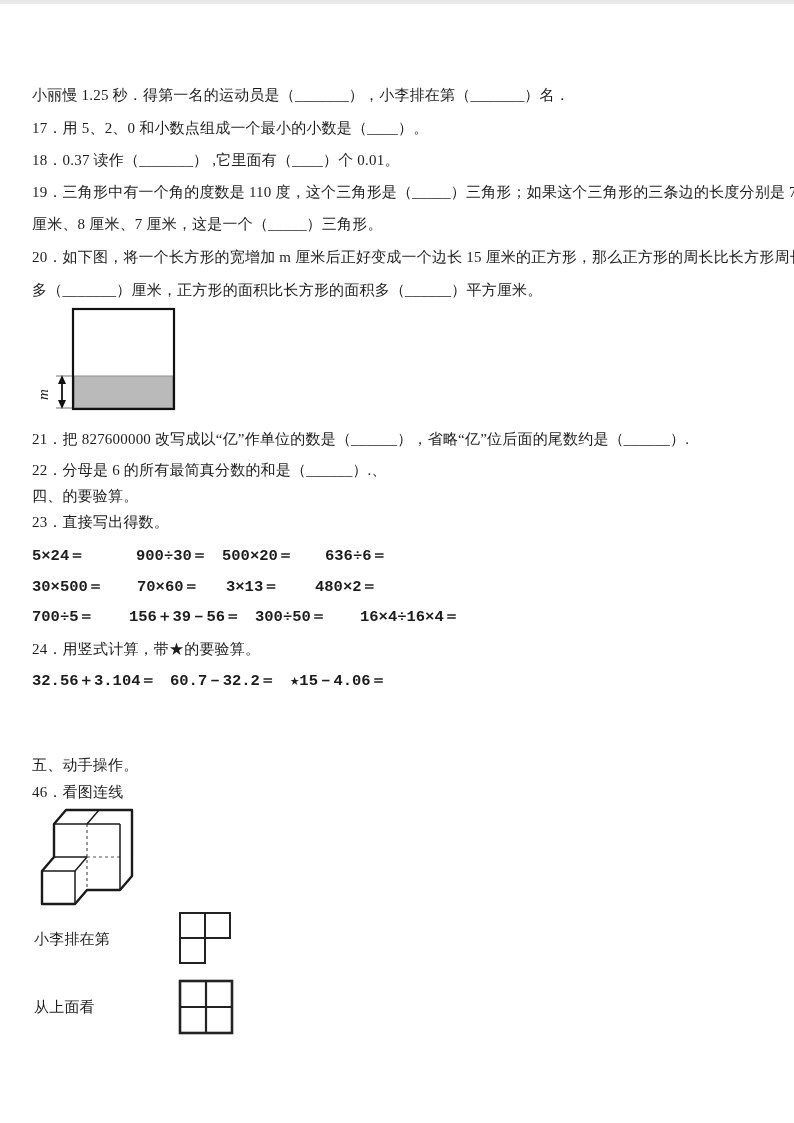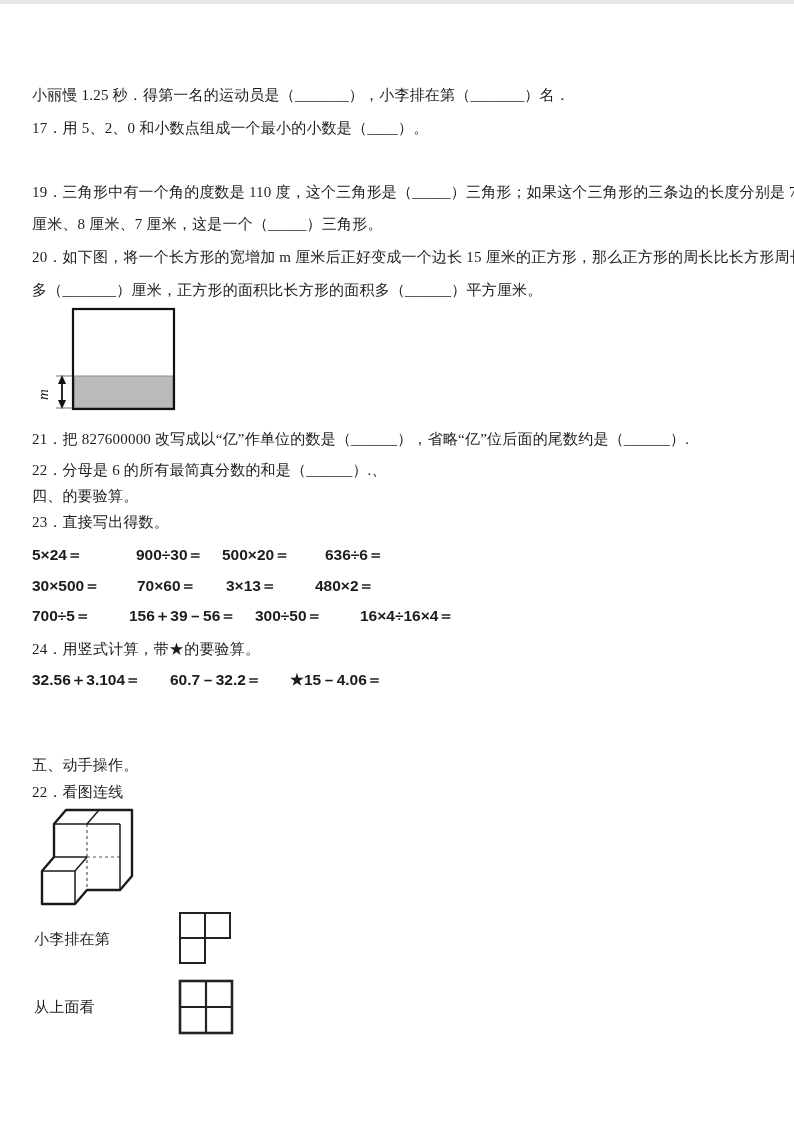--- a/index.html
+++ b/index.html
@@ -18,33 +18,34 @@
     font-size:15px;
     line-height:18px;
     white-space:nowrap;
     letter-spacing:0.2px;
   }
   .expr{
     position:absolute;
     font-size:15.5px;
     white-space:nowrap;
     font-weight:bold;
-    font-family:Liberation Sans, sans-serif;
+    font-family:Liberation Mono, monospace;
   }
   svg{position:absolute;display:block;}
   .solid-line{stroke:#1a1a1a;fill:none;}
   .dash-line{stroke:#555;fill:none;stroke-dasharray:3 3;}
 </style>
 </head>
 <body>
 
 <div class="page">
 
   <div class="ln" style="top:82px">小丽慢 1.25 秒．得第一名的运动员是（_______），小李排在第（_______）名．</div>
   <div class="ln" style="top:115px">17．用 5、2、0 和小数点组成一个最小的小数是（____）。</div>
+  <div class="ln" style="top:147px">18．0.37 读作（_______） ,它里面有（____）个 0.01。</div>
   <div class="ln" style="top:179px">19．三角形中有一个角的度数是 110 度，这个三角形是（_____）三角形；如果这个三角形的三条边的长度分别是 7</div>
   <div class="ln" style="top:211px">厘米、8 厘米、7 厘米，这是一个（_____）三角形。</div>
   <div class="ln" style="top:244px">20．如下图，将一个长方形的宽增加 m 厘米后正好变成一个边长 15 厘米的正方形，那么正方形的周长比长方形周长</div>
   <div class="ln" style="top:277px">多（_______）厘米，正方形的面积比长方形的面积多（______）平方厘米。</div>
 
   <svg style="left:38px;top:300px" width="150" height="112" viewBox="0 0 150 112">
     <rect x="35" y="5" width="101" height="100" fill="#ffffff" stroke="#111" stroke-width="2.2"></rect>
     <rect x="36.5" y="72" width="98" height="31.5" fill="#bababa" stroke="#8f8f8f" stroke-width="1"></rect>
     <line x1="18" y1="72" x2="34" y2="72" stroke="#9a9a9a" stroke-width="1.4"></line>
     <line x1="18" y1="104" x2="34" y2="104" stroke="#9a9a9a" stroke-width="1.4"></line>
@@ -74,21 +75,21 @@
   <span class="expr" style="left:255px;top:602px">300÷50＝</span>
   <span class="expr" style="left:360px;top:602px">16×4÷16×4＝</span>
 
   <div class="ln" style="top:636px">24．用竖式计算，带★的要验算。</div>
 
   <span class="expr" style="left:32px;top:666px">32.56＋3.104＝</span>
   <span class="expr" style="left:170px;top:666px">60.7－32.2＝</span>
   <span class="expr" style="left:290px;top:666px">★15－4.06＝</span>
 
   <div class="ln" style="top:752px">五、动手操作。</div>
-  <div class="ln" style="top:779px">22．看图连线</div>
+  <div class="ln" style="top:779px">46．看图连线</div>
 
   <svg style="left:30px;top:782px" width="115" height="125" viewBox="0 0 115 125">
 
     <path class="dash-line" stroke-width="1.2" d="M57,38 L57,104"></path>
     <path class="dash-line" stroke-width="1.2" d="M57,71 L90,71"></path>
 
     <path class="solid-line" stroke-width="1.5" d="M24,38 L90,38"></path>
     <path class="solid-line" stroke-width="1.5" d="M57,38 L69,24"></path>
     <path class="solid-line" stroke-width="1.5" d="M90,38 L90,104"></path>
     <path class="solid-line" stroke-width="1.5" d="M12,85 L45,85 L57,71"></path>

